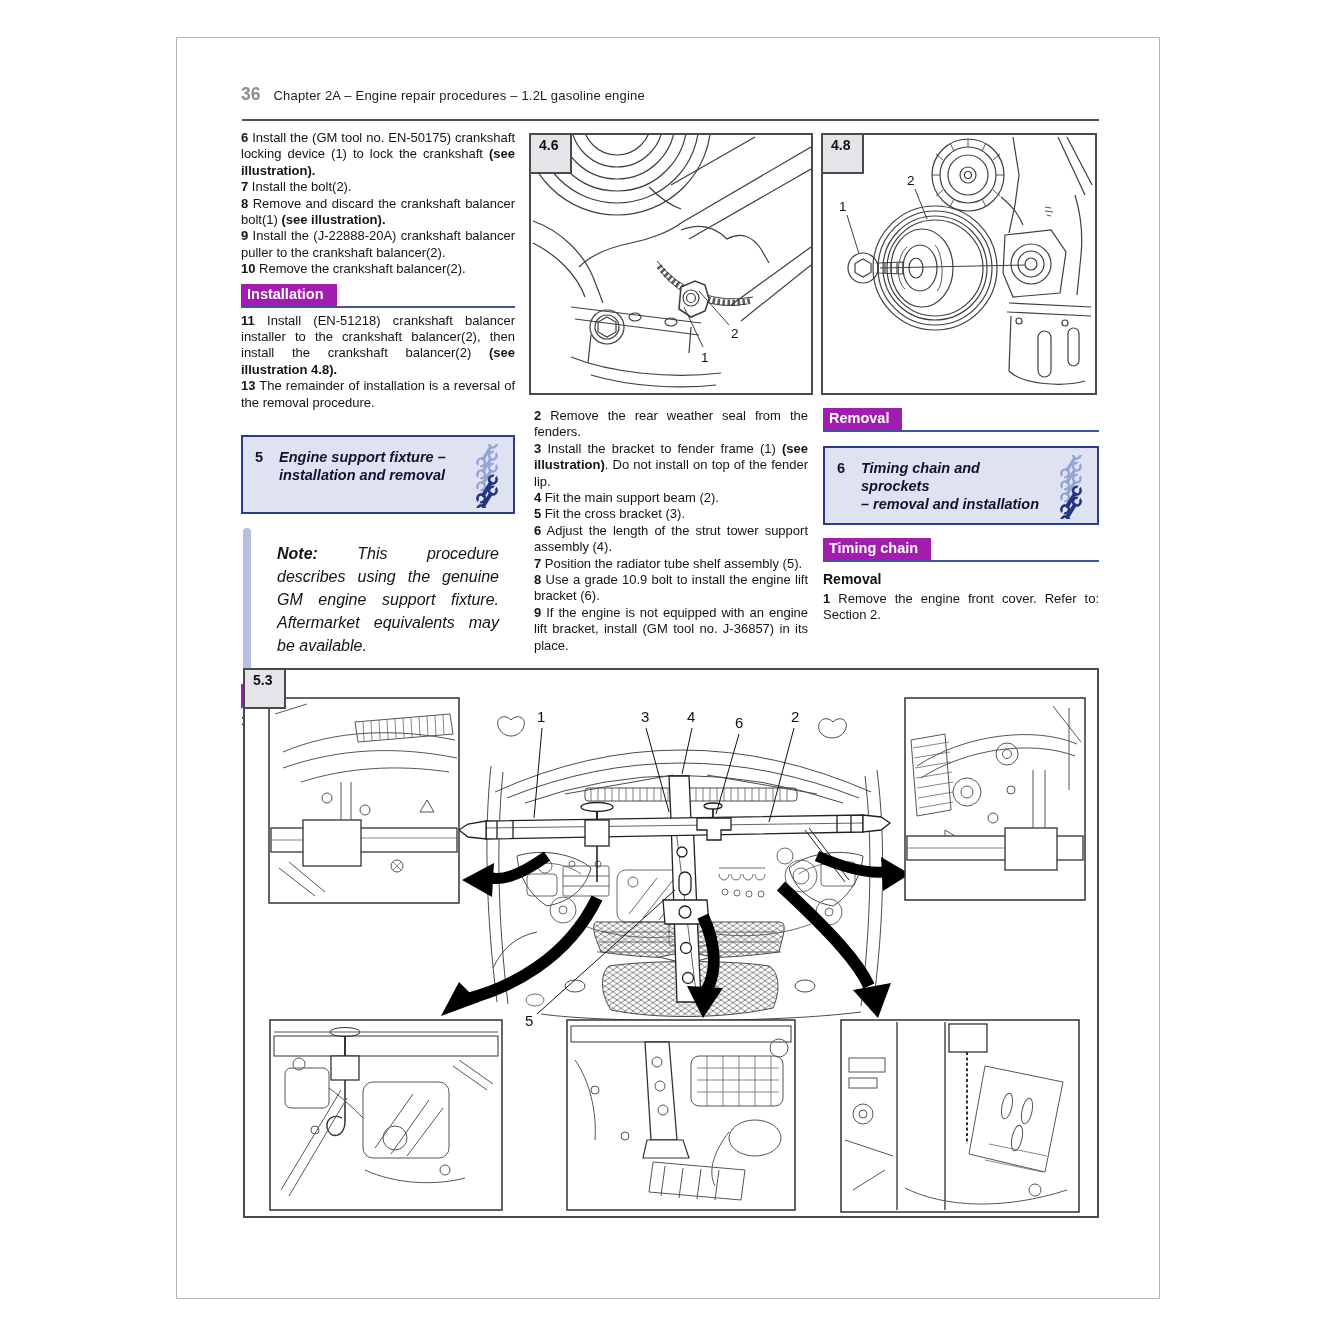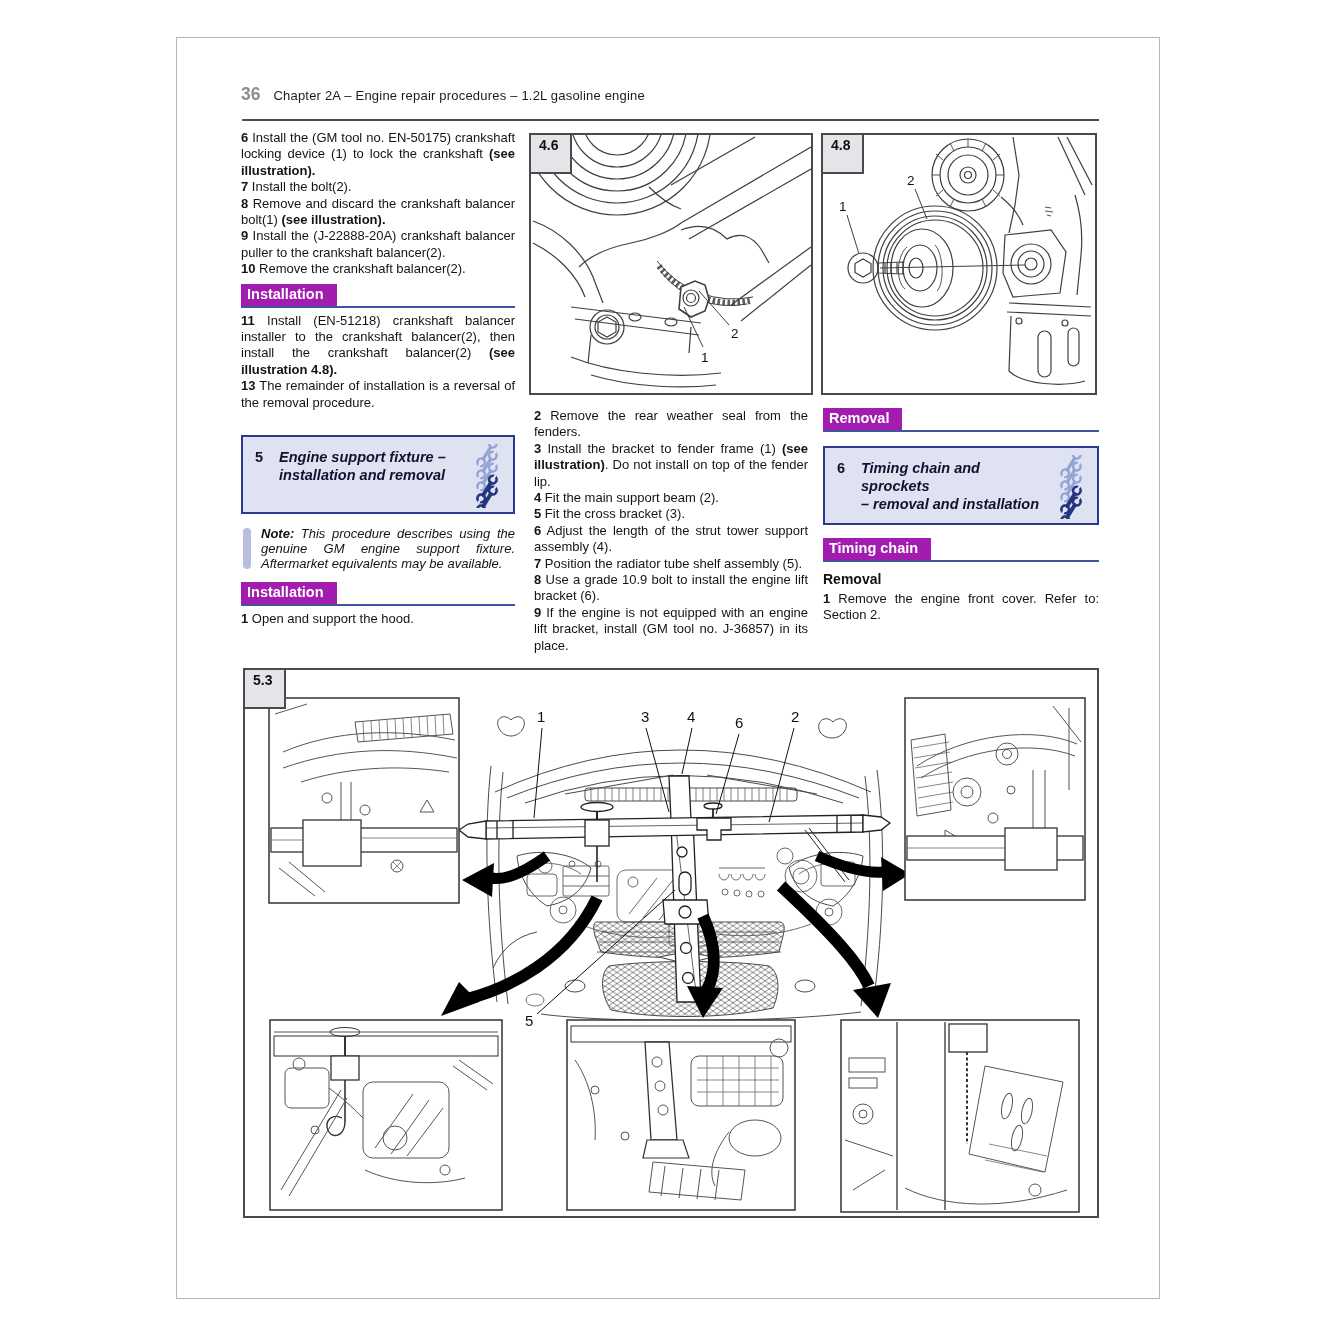--- a/index.html
+++ b/index.html
@@ -24,21 +24,21 @@
   .colhead .hbox{display:inline-block;background:#a21caf;color:#fff;font-weight:bold;font-size:14.5px;line-height:19px;padding:1px 13px 2px 6px;}
 
   .secbox{position:relative;border:2px solid #2b3990;background:#dfe2f1;box-sizing:border-box;height:79px;padding:11px 50px 0 10px;}
   .secnum{position:absolute;left:12px;top:12px;font-weight:bold;font-size:14.5px;color:#10122e;}
   .sectitle{margin-left:26px;font-weight:bold;font-size:14.5px;line-height:18px;color:#10122e;}
   .sectitle span{display:block;font-style:italic;}
   .spanners{position:absolute;right:7px;top:7px;}
 
   .note{display:flex;margin:12px 0 0 0;}
   .notebar{width:8px;border-radius:5px;background:#b7bedf;margin:2px 10px 2px 2px;flex:none;}
-  .notetext{margin:0;font-style:italic;font-size:13px;line-height:15px;text-align:justify;color:#141414;}
+  .notetext{margin:16px;font-style:italic;font-size:16px;line-height:23px;text-align:justify;color:#141414;}
   .notetext b{font-weight:bold;}
 
   .subhead{margin:9px 0 4px 0;font-weight:bold;font-size:14px;color:#111;}
 
   
   .fig{position:absolute;border:2px solid #4a4a4a;background:#fff;box-sizing:border-box;}
   #fig46{left:352px;top:95px;width:284px;height:262px;}
   #fig48{left:644px;top:95px;width:276px;height:262px;}
   #fig53{left:66px;top:630px;width:856px;height:550px;}
   .figlabel{position:absolute;left:-2px;top:-2px;background:#e4e4e9;border:2px solid #4a4a4a;font-weight:bold;font-size:14px;padding:2px 12px 19px 8px;color:#111;}

